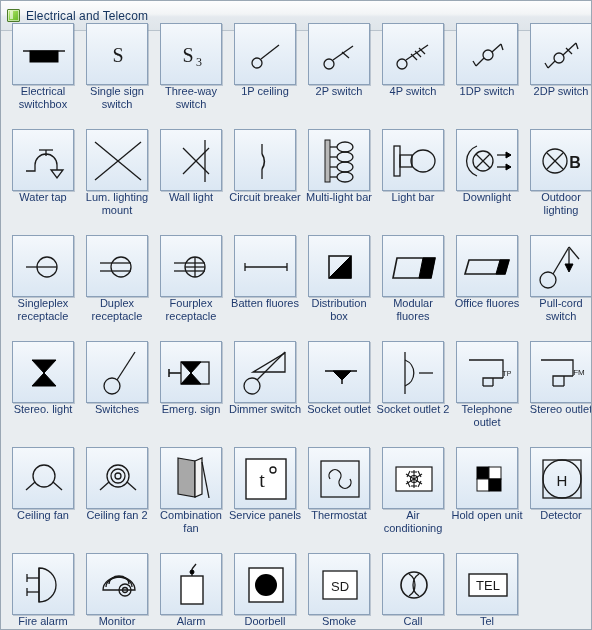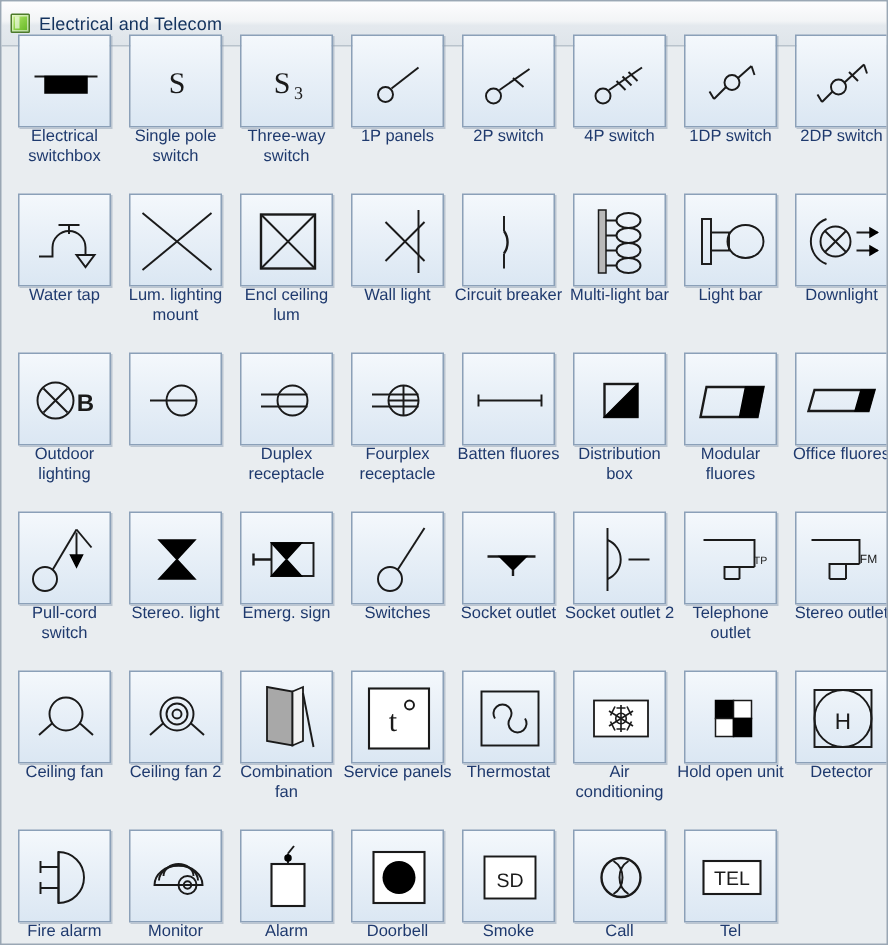--- a/index.html
+++ b/index.html
@@ -72,39 +72,39 @@
           </svg>
         </div>
         <div class="label">Electrical switchbox</div>
       </div>
       <div class="cell">
         <div class="tile">
           <svg viewBox="0 0 62 62" xmlns="http://www.w3.org/2000/svg">
             <text x="31" y="38" text-anchor="middle" font-family="Liberation Serif, serif" font-size="20" fill="#1a1a1a">S</text>
           </svg>
         </div>
-        <div class="label">Single pole switch</div>
+        <div class="label">Single sign switch</div>
       </div>
       <div class="cell">
         <div class="tile">
           <svg viewBox="0 0 62 62" xmlns="http://www.w3.org/2000/svg">
             <text x="27" y="38" text-anchor="middle" font-family="Liberation Serif, serif" font-size="20" fill="#1a1a1a">S</text>
    <text x="38" y="42" text-anchor="middle" font-family="Liberation Serif, serif" font-size="12" fill="#1a1a1a">3</text>
           </svg>
         </div>
         <div class="label">Three-way switch</div>
       </div>
       <div class="cell">
         <div class="tile">
           <svg viewBox="0 0 62 62" xmlns="http://www.w3.org/2000/svg">
             <circle cx="22" cy="39" r="5" stroke="#1a1a1a" fill="none" stroke-width="1.3"></circle>
             <line x1="26" y1="35" x2="44" y2="21" stroke="#1a1a1a" fill="none" stroke-width="1.3"></line>
           </svg>
         </div>
-        <div class="label">1P panels</div>
+        <div class="label">1P ceiling</div>
       </div>
       <div class="cell">
         <div class="tile">
           <svg viewBox="0 0 62 62" xmlns="http://www.w3.org/2000/svg">
             <circle cx="20" cy="40" r="5" stroke="#1a1a1a" fill="none" stroke-width="1.3"></circle>
             <line x1="24" y1="36" x2="44" y2="22" stroke="#1a1a1a" fill="none" stroke-width="1.3"></line>
    <line x1="33" y1="28" x2="40" y2="34" stroke="#1a1a1a" fill="none" stroke-width="1.3"></line>
           </svg>
         </div>
         <div class="label">2P switch</div>
@@ -158,30 +158,20 @@
         <div class="label">Water tap</div>
       </div>
       <div class="cell">
         <div class="tile">
           <svg viewBox="0 0 62 62" xmlns="http://www.w3.org/2000/svg">
             <line x1="8" y1="12" x2="54" y2="50" stroke="#1a1a1a" fill="none" stroke-width="1.3"></line>
             <line x1="54" y1="12" x2="8" y2="50" stroke="#1a1a1a" fill="none" stroke-width="1.3"></line>
           </svg>
         </div>
         <div class="label">Lum. lighting mount</div>
-      </div>
-      <div class="cell">
-        <div class="tile">
-          <svg viewBox="0 0 62 62" xmlns="http://www.w3.org/2000/svg">
-            <rect x="13" y="13" width="36" height="36" stroke="#1a1a1a" fill="none" stroke-width="1.6"></rect>
-   <line x1="13" y1="13" x2="49" y2="49" stroke="#1a1a1a" fill="none" stroke-width="1.3"></line>
-            <line x1="49" y1="13" x2="13" y2="49" stroke="#1a1a1a" fill="none" stroke-width="1.3"></line>
-          </svg>
-        </div>
-        <div class="label">Encl ceiling lum</div>
       </div>
       <div class="cell">
         <div class="tile">
           <svg viewBox="0 0 62 62" xmlns="http://www.w3.org/2000/svg">
             <line x1="44" y1="10" x2="44" y2="52" stroke="#1a1a1a" fill="none" stroke-width="1.3"></line>
    <line x1="22" y1="18" x2="48" y2="44" stroke="#1a1a1a" fill="none" stroke-width="1.3"></line>
             <line x1="48" y1="18" x2="22" y2="44" stroke="#1a1a1a" fill="none" stroke-width="1.3"></line>
           </svg>
         </div>
         <div class="label">Wall light</div>
@@ -249,20 +239,21 @@
         </div>
         <div class="label">Outdoor lighting</div>
       </div>
       <div class="cell">
         <div class="tile">
           <svg viewBox="0 0 62 62" xmlns="http://www.w3.org/2000/svg">
             <circle cx="34" cy="31" r="10" stroke="#1a1a1a" fill="none" stroke-width="1.3"></circle>
             <line x1="13" y1="31" x2="44" y2="31" stroke="#1a1a1a" fill="none" stroke-width="1.3"></line>
           </svg>
         </div>
+        <div class="label">Singleplex receptacle</div>
       </div>
       <div class="cell">
         <div class="tile">
           <svg viewBox="0 0 62 62" xmlns="http://www.w3.org/2000/svg">
             <circle cx="34" cy="31" r="10" stroke="#1a1a1a" fill="none" stroke-width="1.3"></circle>
             <line x1="13" y1="27" x2="44" y2="27" stroke="#1a1a1a" fill="none" stroke-width="1.3"></line>
             <line x1="13" y1="35" x2="44" y2="35" stroke="#1a1a1a" fill="none" stroke-width="1.3"></line>
           </svg>
         </div>
         <div class="label">Duplex receptacle</div>
@@ -332,36 +323,46 @@
         <div class="tile">
           <svg viewBox="0 0 62 62" xmlns="http://www.w3.org/2000/svg">
             <polygon points="19,18 43,18 19,44 43,44" fill="#000" stroke="#000" stroke-width="1"></polygon>
           </svg>
         </div>
         <div class="label">Stereo. light</div>
       </div>
       <div class="cell">
         <div class="tile">
           <svg viewBox="0 0 62 62" xmlns="http://www.w3.org/2000/svg">
+            <circle cx="25" cy="44" r="8" stroke="#1a1a1a" fill="none" stroke-width="1.3"></circle>
+            <line x1="30" y1="38" x2="48" y2="10" stroke="#1a1a1a" fill="none" stroke-width="1.3"></line>
+          </svg>
+        </div>
+        <div class="label">Switches</div>
+      </div>
+      <div class="cell">
+        <div class="tile">
+          <svg viewBox="0 0 62 62" xmlns="http://www.w3.org/2000/svg">
             <rect x="20" y="20" width="28" height="22" stroke="#1a1a1a" fill="none" stroke-width="1.3"></rect>
    <polygon points="20,20 40,20 20,42 40,42" fill="#000" stroke="#000" stroke-width="1"></polygon>
    <line x1="8" y1="31" x2="20" y2="31" stroke="#1a1a1a" fill="none" stroke-width="1.6"></line>
             <line x1="8" y1="27" x2="8" y2="35" stroke="#1a1a1a" fill="none" stroke-width="1.6"></line>
           </svg>
         </div>
         <div class="label">Emerg. sign</div>
       </div>
       <div class="cell">
         <div class="tile">
           <svg viewBox="0 0 62 62" xmlns="http://www.w3.org/2000/svg">
-            <circle cx="25" cy="44" r="8" stroke="#1a1a1a" fill="none" stroke-width="1.3"></circle>
-            <line x1="30" y1="38" x2="48" y2="10" stroke="#1a1a1a" fill="none" stroke-width="1.3"></line>
-          </svg>
-        </div>
-        <div class="label">Switches</div>
+            <circle cx="17" cy="44" r="8" stroke="#1a1a1a" fill="none" stroke-width="1.3"></circle>
+            <line x1="22" y1="38" x2="50" y2="10" stroke="#1a1a1a" fill="none" stroke-width="1.3"></line>
+   <polygon points="18,30 50,30 50,11" stroke="#1a1a1a" fill="none" stroke-width="1.3"></polygon>
+          </svg>
+        </div>
+        <div class="label">Dimmer switch</div>
       </div>
       <div class="cell">
         <div class="tile">
           <svg viewBox="0 0 62 62" xmlns="http://www.w3.org/2000/svg">
             <line x1="16" y1="29" x2="48" y2="29" stroke="#1a1a1a" fill="none" stroke-width="1.6"></line>
    <polygon points="24,29 42,29 33,38" fill="#000" stroke="#000" stroke-width="1"></polygon>
    <line x1="33" y1="38" x2="33" y2="42" stroke="#1a1a1a" fill="none" stroke-width="1.6"></line>
           </svg>
         </div>
         <div class="label">Socket outlet</div>

